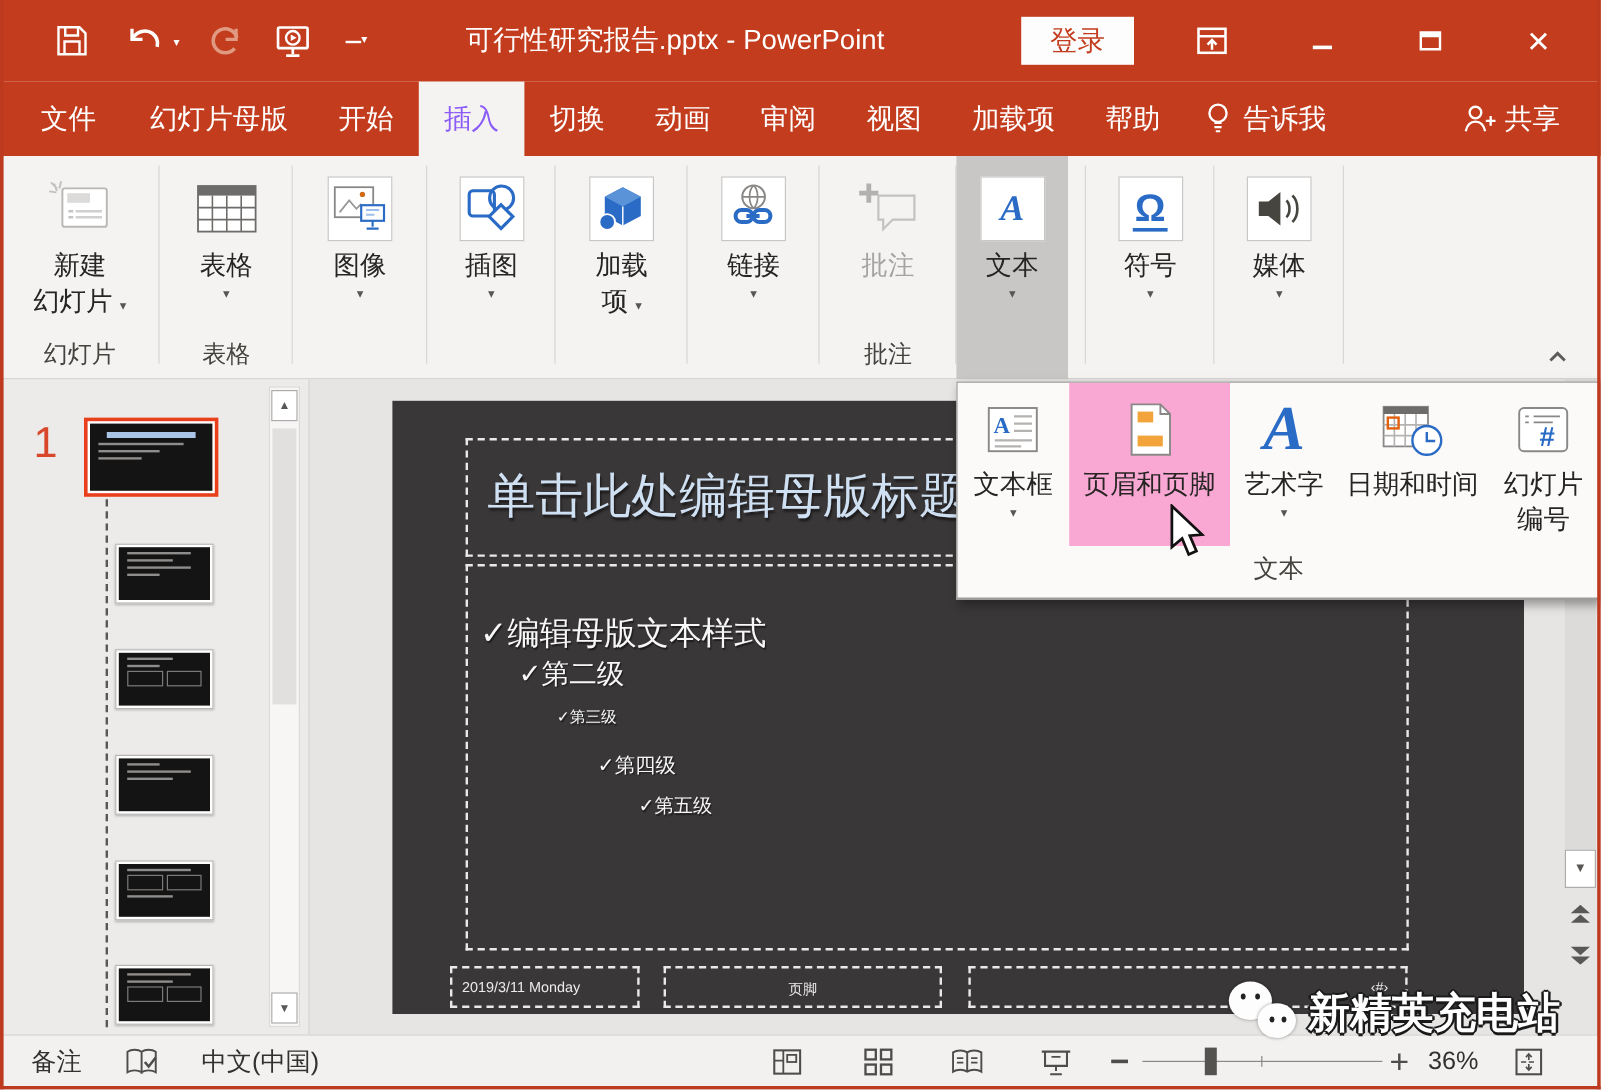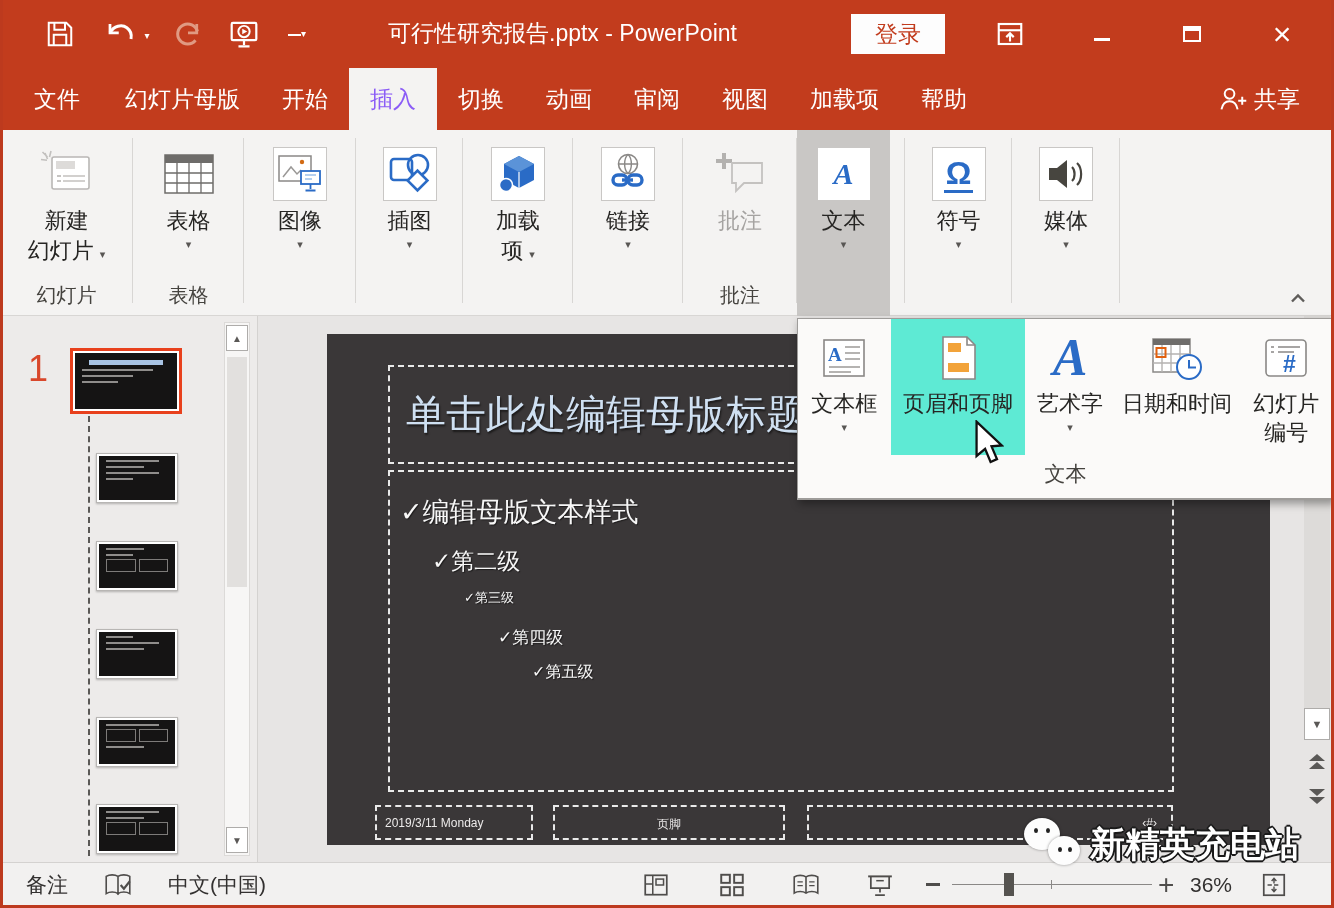--- a/index.html
+++ b/index.html
@@ -54,21 +54,21 @@
   .pressed-bg { position:absolute; left:0; top:0; width:93px; height:186px; background:#c9c7c5; }
   .c8 .rbtn { width:93px; }
   .glyphA { font-style:italic; font-weight:bold; font-size:30px; color:#2a6bc6; font-family:"Liberation Serif", serif; }
   .glyphOmega { font-weight:bold; font-size:32px; color:#2a6bc6; border-bottom:3px solid #2a6bc6; line-height:34px; padding:0 2px; }
   .collapse-chev { position:absolute; right:28px; bottom:8px; cursor:pointer; }
 
   
   .flyout { position:absolute; left:797px; top:318px; width:537px; height:182px; background:#fbfaf9; border:1px solid #9e9c9a; border-bottom-width:2px; box-shadow:2px 4px 8px rgba(0,0,0,.35); z-index:40; display:flex; }
   .f-item { position:relative; height:136px; display:flex; flex-direction:column; align-items:center; padding-top:8px; cursor:pointer; }
   .fi1{width:93px;} .fi2{width:135px;} .fi3{width:90px;} .fi4{width:125px;} .fi5{width:94px;}
-  .f-item.hl { background:#5eead4; }
+  .f-item.hl { background:#f9a8d4; }
   .f-icon { height:62px; display:flex; align-items:center; justify-content:center; }
   .f-label { font-size:22px; color:#262523; line-height:29px; text-align:center; white-space:nowrap; }
   .f-arrow { font-size:11px; color:#585654; margin-top:3px; }
   .f-group-label { position:absolute; left:0; bottom:10px; width:100%; text-align:center; font-size:21px; color:#45433f; }
   .wordartA { font-style:italic; font-weight:bold; font-size:52px; color:#2a6bc6; font-family:"Liberation Serif", serif; line-height:56px; }
 
   
   .cursor { position:absolute; left:972px; top:420px; z-index:60; }
 
   
@@ -91,21 +91,21 @@
   .ps-thumb { position:absolute; left:2px; top:34px; width:20px; height:230px; background:#e2e0de; }
 
   
   .editor { position:absolute; left:258px; top:316px; width:1076px; height:546px; background:#e7e5e4; }
   .slide { position:absolute; left:69px; top:18px; width:943px; height:511px; background:#3a3738; }
   .ph { position:absolute; border:2px dashed #e9e9e9; }
   .ph-title { left:61px; top:31px; width:786px; height:99px; }
   .ph-title .txt { position:absolute; left:16px; top:0; line-height:95px; font-size:40px; color:#cfe0f2; white-space:nowrap; text-shadow:1px 2px 2px rgba(0,0,0,.55); overflow:hidden; width:766px; }
   .ph-body { left:61px; top:136px; width:786px; height:322px; }
   .bullet { position:absolute; color:#f7f7f7; white-space:nowrap; text-shadow:1px 1px 1px rgba(0,0,0,.5); }
-  .b0 { left:10px; top:22px; font-size:27px; }
+  .b0 { left:10px; top:38px; font-size:27px; }
   .b1 { left:42px; top:74px; font-size:23px; }
   .b2 { left:74px; top:117px; font-size:13px; }
   .b3 { left:108px; top:154px; font-size:17px; }
   .b4 { left:142px; top:190px; font-size:16px; }
   .ph-date { left:48px; top:471px; width:158px; height:35px; }
   .ph-date .txt { font-size:12px; color:#eceaea; padding:9px 0 0 8px; white-space:nowrap; }
   .ph-footer { left:226px; top:471px; width:232px; height:35px; text-align:center; }
   .ph-footer .txt { font-size:12px; color:#eceaea; padding-top:9px;font-family:Liberation Serif, serif; }
   .ph-num { left:480px; top:471px; width:366px; height:35px; }
   .ph-num .txt { position:absolute; right:14px; top:9px; font-size:12px; color:#eceaea; }
@@ -205,20 +205,27 @@
     <div class="tab first">文件</div>
     <div class="tab">幻灯片母版</div>
     <div class="tab">开始</div>
     <div class="tab active">插入</div>
     <div class="tab">切换</div>
     <div class="tab">动画</div>
     <div class="tab">审阅</div>
     <div class="tab">视图</div>
     <div class="tab">加载项</div>
     <div class="tab">帮助</div>
+    <div class="bulb-wrap">
+      <svg width="26" height="30" viewBox="0 0 22 26">
+          <circle cx="11" cy="9" r="6.2" fill="none" stroke="#fff" stroke-width="1.7"></circle>
+          <path d="M8.4 16h5.2M8.4 19h5.2M9.4 22h3.2" stroke="#fff" stroke-width="1.6" fill="none"></path>
+        </svg>
+      <div class="tab tellme">告诉我</div>
+    </div>
     <div class="tabs-spacer"></div>
     <div class="share-wrap">
       <svg width="30" height="30" viewBox="0 0 26 24">
           <circle cx="10" cy="7.5" r="4.2" fill="none" stroke="#fff" stroke-width="1.7"></circle>
           <path d="M3 21c1-5 4-7 7-7s6 2 7 7" fill="none" stroke="#fff" stroke-width="1.7"></path>
           <path d="M17.5 13.5h7M21 10v7" stroke="#fff" stroke-width="1.7"></path>
         </svg>
       <div class="tab share">共享</div>
     </div>
   </div>

